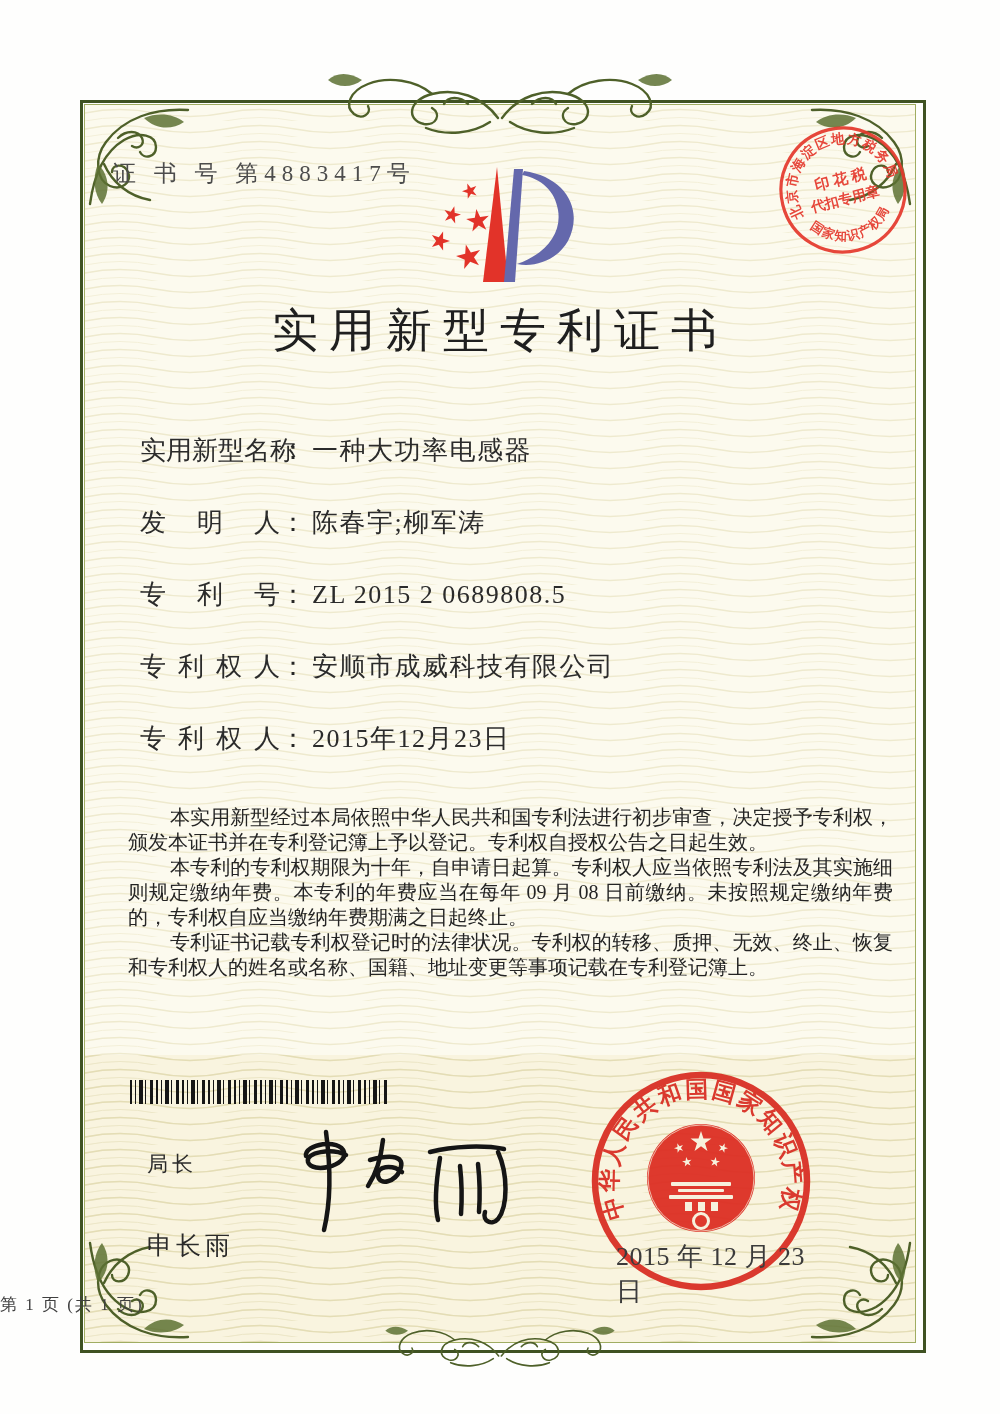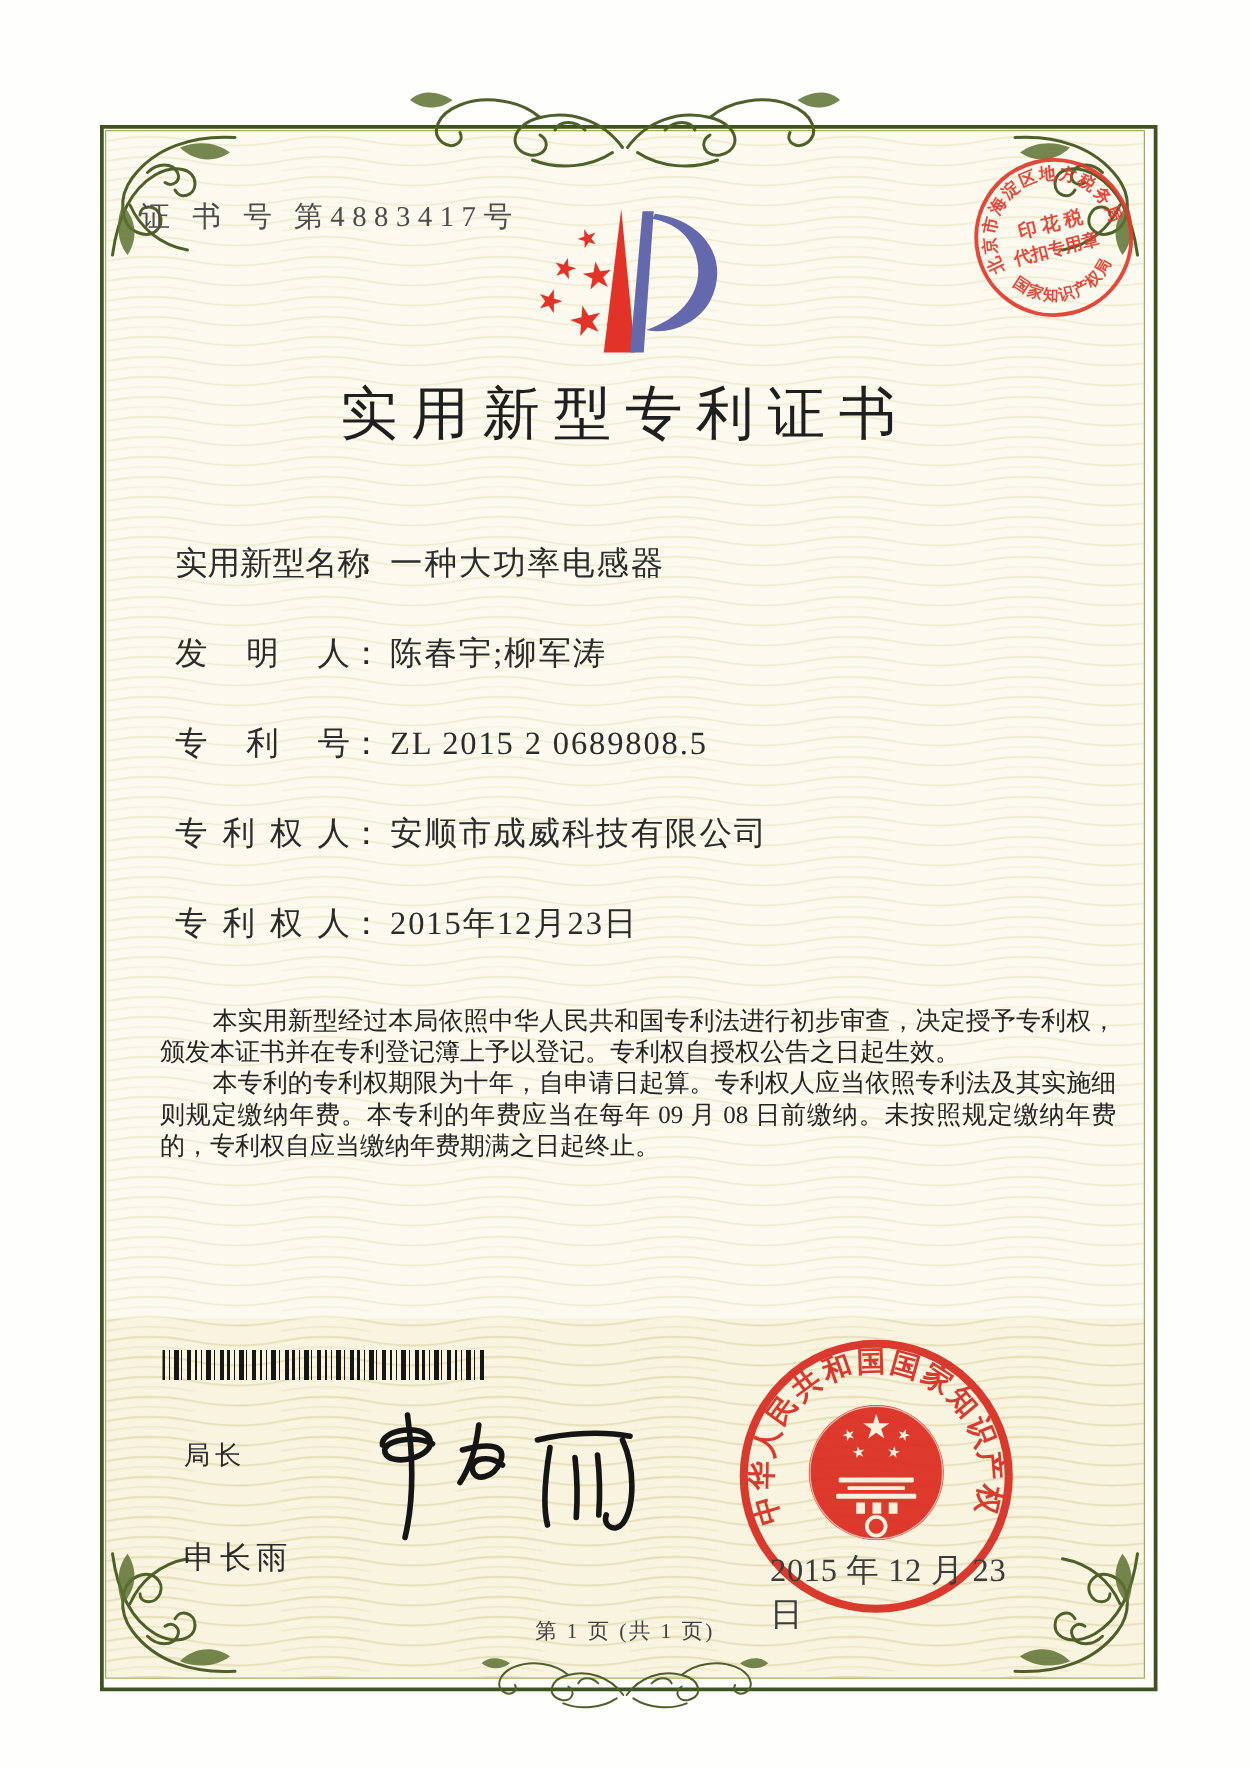--- a/index.html
+++ b/index.html
@@ -41,21 +41,21 @@
       #161616 15px 16px,transparent 16px 20px,
       #161616 20px 23px,transparent 23px 26px);}
   .director-title{position:absolute;left:147px;top:1150px;font-size:21px;letter-spacing:4px;
     font-family:"Liberation Sans","DejaVu Sans",sans-serif;color:#2a2a2a;}
   .director-name{position:absolute;left:147px;top:1192px;font-size:25px;letter-spacing:4px;
     font-family:"Liberation Sans","DejaVu Sans",sans-serif;color:#2a2a2a;margin-top:37px;}
   .signature{position:absolute;left:288px;top:1122px;}
   .seal{position:absolute;left:586px;top:1066px;opacity:.95;}
   .seal-date{position:absolute;left:616px;top:1239px;width:200px;font-size:26px;
     color:#3b3b3b;letter-spacing:.5px;z-index:5;}
-  .footer{position:absolute;left:0;top:1293px;width:100%;text-align:center;
+  .footer{position:absolute;left:0;top:1293px;width:100%;text-align:left;
     font-size:17px;letter-spacing:2px;color:#3f3f3f;}
 </style>
 </head>
 <body>
 
 <div class="photo">
 
   <svg class="bg-pattern" width="830" height="1237">
     <defs>
       <pattern id="waves" width="140" height="16" patternUnits="userSpaceOnUse">
@@ -163,20 +163,21 @@
       <span class="field-label">专利权人</span><span class="field-colon">：</span><span class="field-value">安顺市成威科技有限公司</span>
     </div>
     <div class="field-row">
       <span class="field-label">专利权人</span><span class="field-colon">：</span><span class="field-value">2015年12月23日</span>
     </div>
   </div>
 
   <div class="body-text">
     <p>本实用新型经过本局依照中华人民共和国专利法进行初步审查，决定授予专利权，颁发本证书并在专利登记簿上予以登记。专利权自授权公告之日起生效。</p>
     <p>本专利的专利权期限为十年，自申请日起算。专利权人应当依照专利法及其实施细则规定缴纳年费。本专利的年费应当在每年 09 月 08 日前缴纳。未按照规定缴纳年费的，专利权自应当缴纳年费期满之日起终止。</p>
+    <p>专利证书记载专利权登记时的法律状况。专利权的转移、质押、无效、终止、恢复和专利权人的姓名或名称、国籍、地址变更等事项记载在专利登记簿上。</p>
   </div>
 
   <div class="barcode"></div>
 
   <div class="director-title">局长</div>
   <div class="director-name">申长雨</div>
 
   <svg class="signature" width="230" height="115" viewBox="0 0 230 115">
     <g fill="none" stroke="#151515" stroke-width="4.5" stroke-linecap="round">
       <path d="M18,34 C16,22 52,16 56,30 C60,44 24,52 20,40 C17,30 44,26 58,33"></path>

